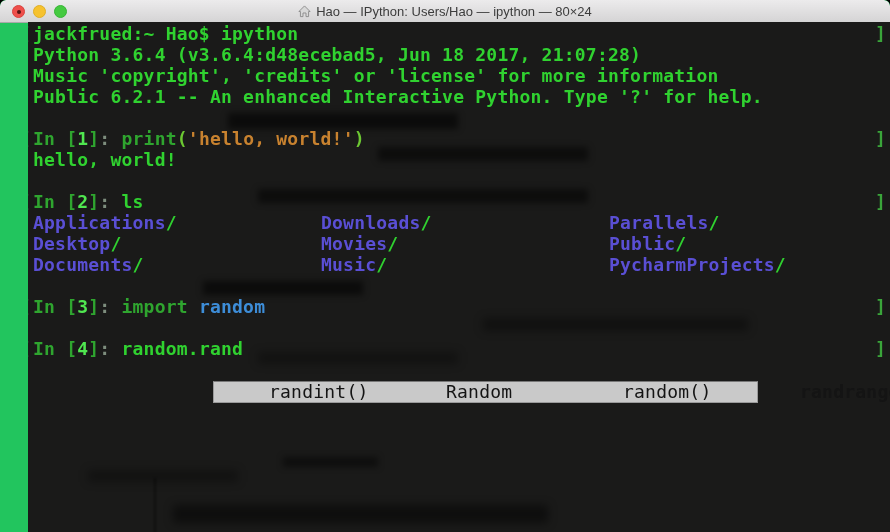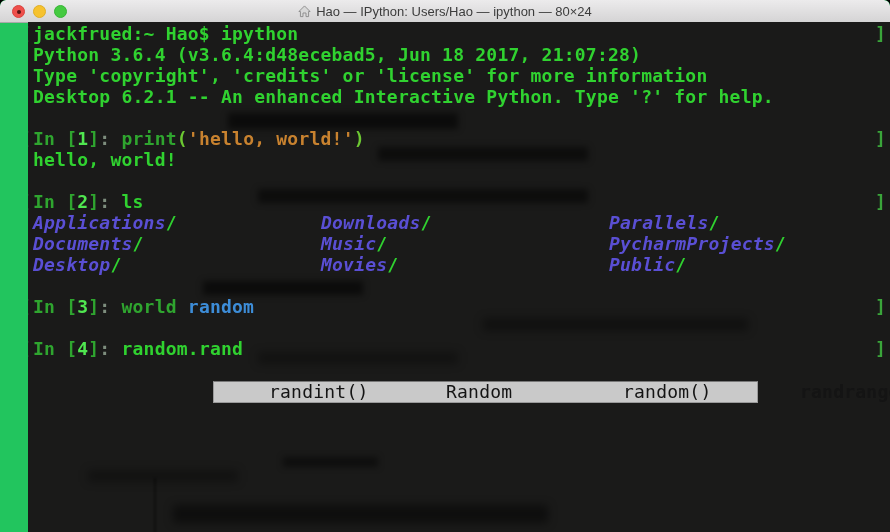--- a/index.html
+++ b/index.html
@@ -27,21 +27,21 @@
   .line{height:21px;line-height:21px;white-space:pre;position:relative;}
   .lbr{position:absolute;left:-13px;top:0;color:#5e6e5e;font-weight:bold;}
   .rbr{position:absolute;right:4px;top:0;color:#3aa53a;font-weight:bold;}
   .g-bright{color:#30d230;}
   .g-mid{color:#2fa52f;}
   .g-num{color:#50e750;}
   .g-colon{color:#7d8d7d;}
   .g-paren{color:#6cc832;}
   .t-orange{color:#c8822f;}
   .t-blue{color:#3d8dd8;}
-  .dir{color:#5a4fd4;font-style:italic;}
+  .dir{color:#5a4fd4;}
   .slash{color:#30d230;}
   .lscol{display:inline-block;width:288px;}
   
   .popup{position:absolute;left:213px;top:381px;width:545px;height:22px;box-sizing:border-box;
          background:#c9c9c9;border:1px solid #9a9a9a;border-top-color:#787878;
          color:#141414;font-weight:normal;line-height:20px;white-space:pre;
          padding-left:11px;font-size:18px;letter-spacing:0.22px;}
   .pitem{display:inline-block;width:133px;margin-left:44px;}
   .pitem:last-child{width:auto;font-weight:bold;}
   
@@ -75,43 +75,43 @@
     <div class="ghost" style="left:455px;top:296px;width:265px;height:13px;background:rgba(0,0,0,0.35);filter:blur(4px);"></div>
     <div class="ghost" style="left:230px;top:330px;width:200px;height:12px;background:rgba(0,0,0,0.3);filter:blur(4px);"></div>
     <div class="ghost" style="left:255px;top:435px;width:95px;height:10px;background:rgba(0,0,0,0.45);"></div>
     <div class="ghost" style="left:126px;top:456px;width:2px;height:60px;background:rgba(0,0,0,0.4);filter:blur(1px);"></div>
     <div class="ghost" style="left:145px;top:483px;width:375px;height:18px;background:rgba(0,0,0,0.45);filter:blur(4px);"></div>
     <div class="ghost" style="left:60px;top:448px;width:150px;height:12px;background:rgba(0,0,0,0.3);filter:blur(4px);"></div>
 
     <div class="line"><span class="lbr">[</span><span class="g-bright">jackfrued:~ Hao$ ipython</span><span class="rbr">]</span></div>
 
     <div class="line"><span class="g-bright">Python 3.6.4 (v3.6.4:d48ecebad5, Jun 18 2017, 21:07:28)</span></div>
-    <div class="line"><span class="g-bright">Type 'copyright', 'credits' or 'license' for more information</span></div>
-    <div class="line"><span class="g-bright">Desktop 6.2.1 -- An enhanced Interactive Python. Type '?' for help.</span></div>
+    <div class="line"><span class="g-bright">Music 'copyright', 'credits' or 'license' for more information</span></div>
+    <div class="line"><span class="g-bright">Public 6.2.1 -- An enhanced Interactive Python. Type '?' for help.</span></div>
 
     <div class="line"></div>
 
     <div class="line"><span class="lbr">[</span><span class="g-mid">In </span><span class="g-mid">[</span><span class="g-num">1</span><span class="g-mid">]</span><span class="g-colon">: </span><span class="g-mid">print</span><span class="g-paren">(</span><span class="t-orange">'hello, world!'</span><span class="g-paren">)</span><span class="rbr">]</span></div>
 
     <div class="line"><span class="g-bright">hello, world!</span></div>
 
     <div class="line"></div>
 
     <div class="line"><span class="lbr">[</span><span class="g-mid">In </span><span class="g-mid">[</span><span class="g-num">2</span><span class="g-mid">]</span><span class="g-colon">: </span><span class="g-bright">ls</span><span class="rbr">]</span></div>
 
     <div class="line"><span class="lscol"><span class="dir">Applications</span><span class="slash">/</span></span><span class="lscol"><span class="dir">Downloads</span><span class="slash">/</span></span><span><span class="dir">Parallels</span><span class="slash">/</span></span></div>
 
 
+    <div class="line"><span class="lscol"><span class="dir">Desktop</span><span class="slash">/</span></span><span class="lscol"><span class="dir">Movies</span><span class="slash">/</span></span><span><span class="dir">Public</span><span class="slash">/</span></span></div>
+
     <div class="line"><span class="lscol"><span class="dir">Documents</span><span class="slash">/</span></span><span class="lscol"><span class="dir">Music</span><span class="slash">/</span></span><span><span class="dir">PycharmProjects</span><span class="slash">/</span></span></div>
-
-    <div class="line"><span class="lscol"><span class="dir">Desktop</span><span class="slash">/</span></span><span class="lscol"><span class="dir">Movies</span><span class="slash">/</span></span><span><span class="dir">Public</span><span class="slash">/</span></span></div>
 
     <div class="line"></div>
 
-    <div class="line"><span class="lbr">[</span><span class="g-mid">In </span><span class="g-mid">[</span><span class="g-num">3</span><span class="g-mid">]</span><span class="g-colon">: </span><span class="g-mid">world </span><span class="t-blue">random</span><span class="rbr">]</span></div>
+    <div class="line"><span class="lbr">[</span><span class="g-mid">In </span><span class="g-mid">[</span><span class="g-num">3</span><span class="g-mid">]</span><span class="g-colon">: </span><span class="g-mid">import </span><span class="t-blue">random</span><span class="rbr">]</span></div>
 
     <div class="line"></div>
 
     <div class="line"><span class="lbr">[</span><span class="g-mid">In </span><span class="g-mid">[</span><span class="g-num">4</span><span class="g-mid">]</span><span class="g-colon">: </span><span class="g-bright">random.rand</span><span class="rbr">]</span></div>
 
   </div>
 
   <div class="popup"><span class="pitem">randint()</span><span class="pitem">Random</span><span class="pitem">random()</span><span class="pitem">randrange()</span></div>
 
 </div>

